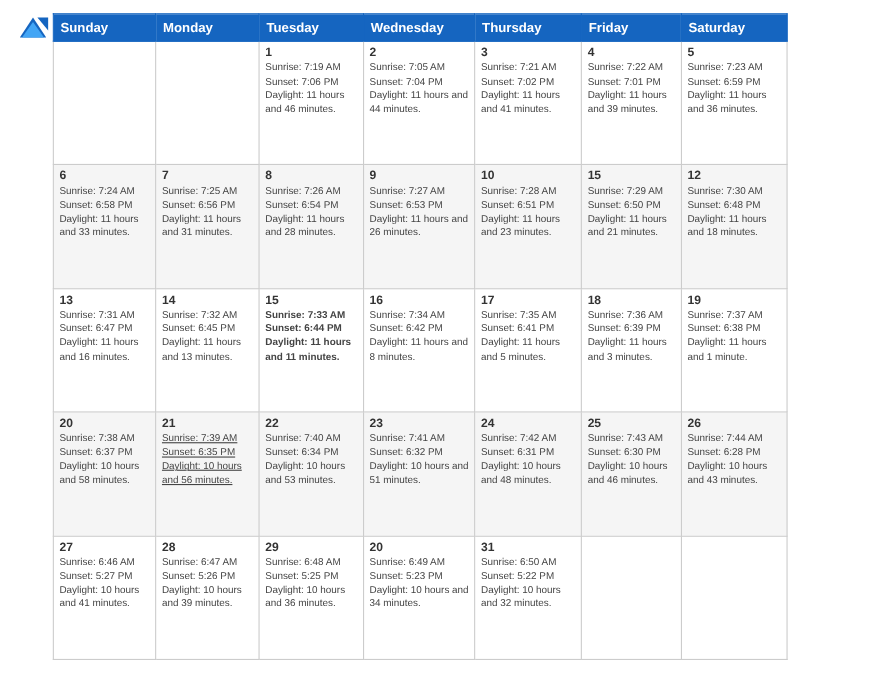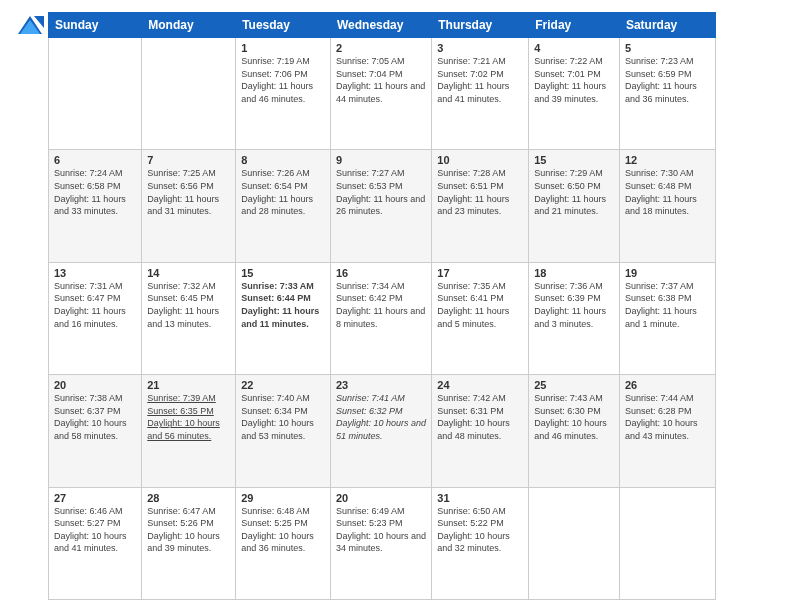--- a/index.html
+++ b/index.html
@@ -269,21 +269,21 @@
 Daylight: 10 hours and 56 minutes.</div>
           </td>
           <td>
             <span class="day-num">22</span>
             <div class="day-info" style="white-space: pre-line;">Sunrise: 7:40 AM
 Sunset: 6:34 PM
 Daylight: 10 hours and 53 minutes.</div>
           </td>
           <td>
             <span class="day-num">23</span>
-            <div class="day-info" style="white-space: pre-line; font-style: italic;">Sunrise: 7:41 AM
+            <div class="day-info" style="white-space: pre-line;">Sunrise: 7:41 AM
 Sunset: 6:32 PM
 Daylight: 10 hours and 51 minutes.</div>
           </td>
           <td>
             <span class="day-num">24</span>
             <div class="day-info" style="white-space: pre-line;">Sunrise: 7:42 AM
 Sunset: 6:31 PM
 Daylight: 10 hours and 48 minutes.</div>
           </td>
           <td>

